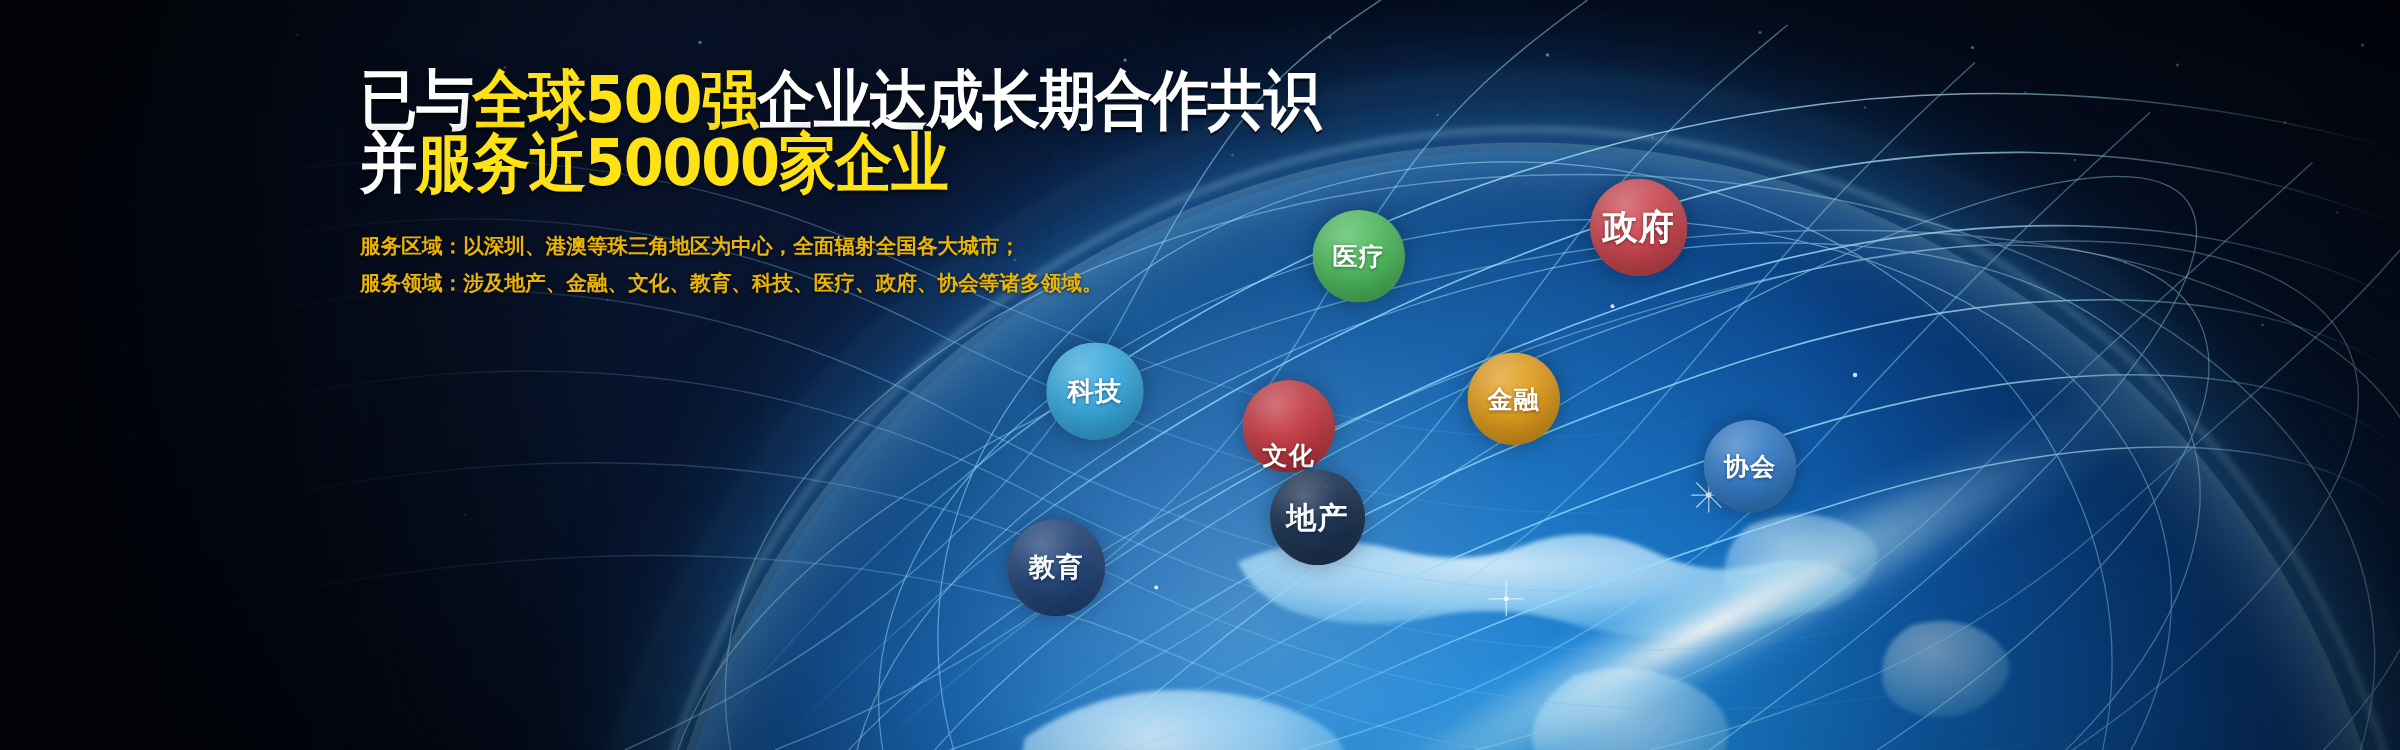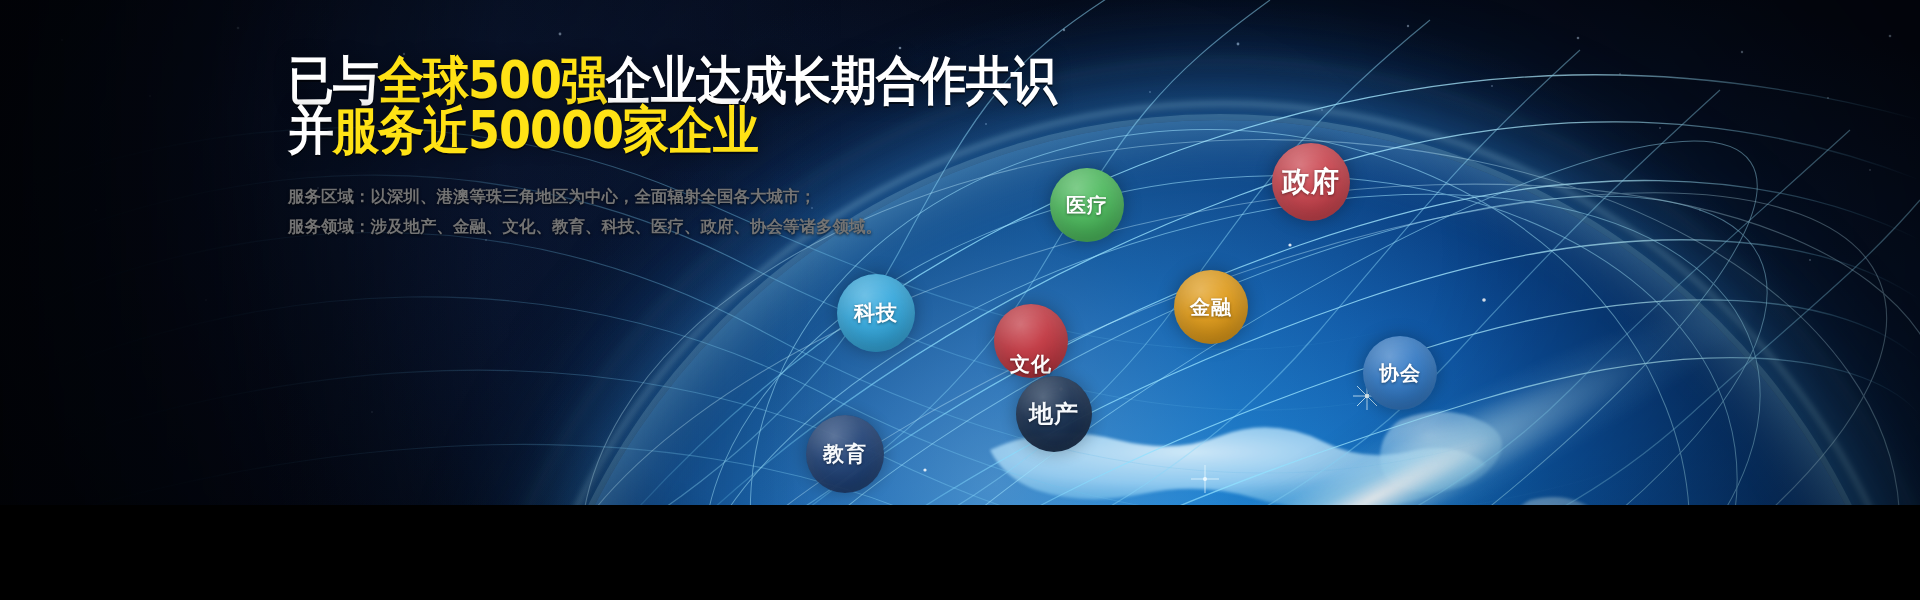--- a/index.html
+++ b/index.html
@@ -1,20 +1,20 @@
 <!DOCTYPE html>
 <html><head>
 <meta charset="utf-8">
 <style>
   html,body{margin:0;padding:0;background:#000;}
   body{font-family:"Liberation Sans","DejaVu Sans",sans-serif;}
 
   #banner{
     position:relative;
-    width:1920px;height:505px;
+    width:1920px;height:600px;
     overflow:hidden;
     background:#050a16;
   }
 
   
   .bg-space{
     position:absolute;inset:0;
     background:
       radial-gradient(ellipse 900px 600px at 1180px 430px, rgba(60,160,240,.55) 0%, rgba(20,70,150,.30) 45%, rgba(6,14,34,0) 72%),
       radial-gradient(ellipse 1500px 900px at 1300px 560px, rgba(16,70,150,.55) 0%, rgba(6,16,40,0) 70%),
@@ -91,21 +91,21 @@
     opacity:.88;
     white-space:nowrap;
   }
 
   .body-lines{margin-top:30px;}
   .body-line{
     font-family:"DejaVu Sans","Liberation Sans",sans-serif;
     font-weight:bold;
     font-size:16.5px;
     line-height:30px;
-    color:#737373;
+    color:#eab308;
     white-space:nowrap;
     text-shadow:0 1px 3px rgba(0,0,0,.75);
   }
 
   
   .badge{
     position:absolute;
     border-radius:50%;
     display:flex;align-items:center;justify-content:center;
     color:#fff;
@@ -290,21 +290,21 @@
       </div>
       <div class="badge" style="left: 1050px; top: 168px; width: 74px; height: 74px; font-size: 20px; background: radial-gradient(circle at 36% 28%, rgba(255, 255, 255, 0.28) 0%, rgba(255, 255, 255, 0.06) 38%, rgba(0, 0, 0, 0.1) 75%), rgb(73, 185, 90);">
         <span>医疗</span>
       </div>
       <div class="badge" style="left: 837px; top: 274px; width: 78px; height: 78px; font-size: 21px; background: radial-gradient(circle at 36% 28%, rgba(255, 255, 255, 0.28) 0%, rgba(255, 255, 255, 0.06) 38%, rgba(0, 0, 0, 0.1) 75%), rgb(49, 167, 221);">
         <span>科技</span>
       </div>
       <div class="badge" style="left: 994px; top: 304px; width: 74px; height: 74px; font-size: 20px; background: radial-gradient(circle at 36% 28%, rgba(255, 255, 255, 0.28) 0%, rgba(255, 255, 255, 0.06) 38%, rgba(0, 0, 0, 0.1) 75%), rgb(194, 53, 63); align-items: flex-end;">
         <span>文化</span>
       </div>
-      <div class="badge" style="left: 1174px; top: 270px; width: 74px; height: 74px; font-size: 20px; background: radial-gradient(circle at 36% 28%, rgba(255, 255, 255, 0.28) 0%, rgba(255, 255, 255, 0.06) 38%, rgba(0, 0, 0, 0.1) 75%), rgb(224, 154, 22);">
+      <div class="badge" style="left: 1174px; top: 282px; width: 74px; height: 74px; font-size: 20px; background: radial-gradient(circle at 36% 28%, rgba(255, 255, 255, 0.28) 0%, rgba(255, 255, 255, 0.06) 38%, rgba(0, 0, 0, 0.1) 75%), rgb(224, 154, 22);">
         <span>金融</span>
       </div>
       <div class="badge" style="left: 1363px; top: 336px; width: 74px; height: 74px; font-size: 20px; background: radial-gradient(circle at 36% 28%, rgba(255, 255, 255, 0.28) 0%, rgba(255, 255, 255, 0.06) 38%, rgba(0, 0, 0, 0.1) 75%), rgb(47, 119, 196);">
         <span>协会</span>
       </div>
       <div class="badge" style="left: 1016px; top: 376px; width: 76px; height: 76px; font-size: 24px; background: radial-gradient(circle at 36% 28%, rgba(255, 255, 255, 0.28) 0%, rgba(255, 255, 255, 0.06) 38%, rgba(0, 0, 0, 0.1) 75%), rgb(18, 39, 70); opacity: 0.96; justify-content: center;">
         <span>地产</span>
       </div>
       <div class="badge" style="left: 806px; top: 415px; width: 78px; height: 78px; font-size: 21px; background: radial-gradient(circle at 36% 28%, rgba(255, 255, 255, 0.28) 0%, rgba(255, 255, 255, 0.06) 38%, rgba(0, 0, 0, 0.1) 75%), rgb(28, 60, 112); opacity: 0.96; justify-content: center;">
         <span>教育</span>

